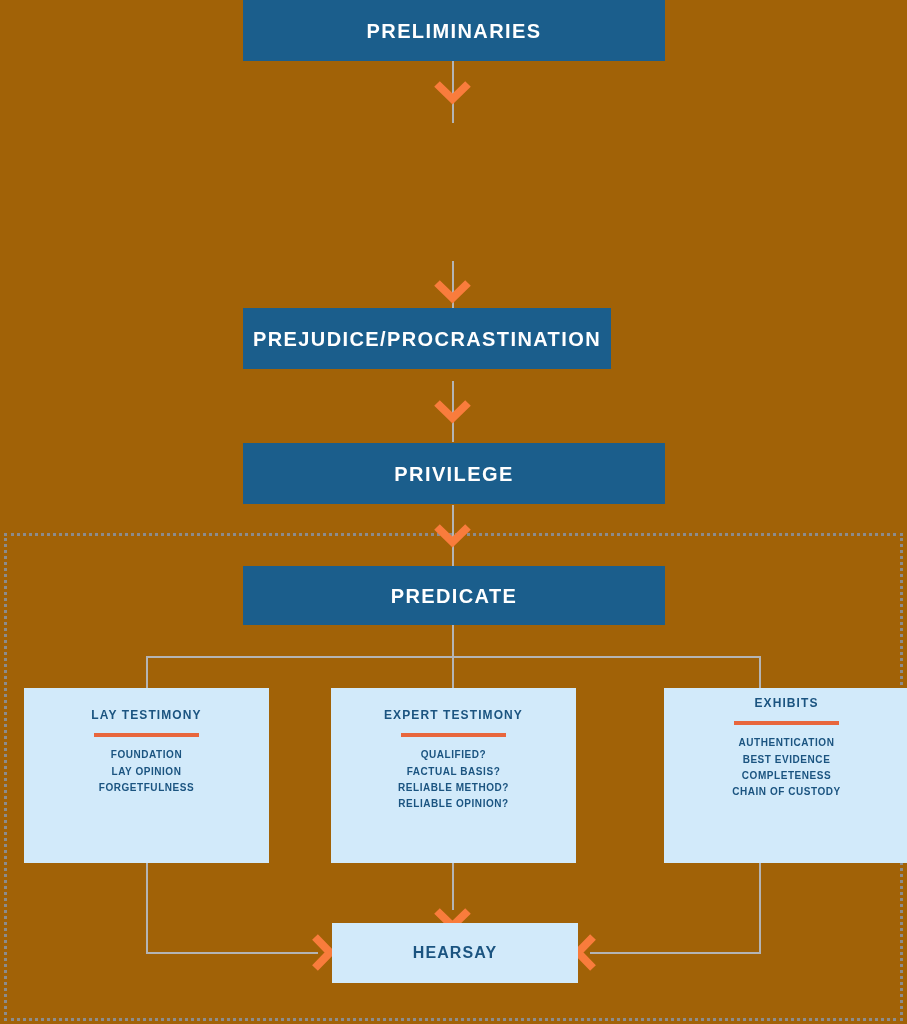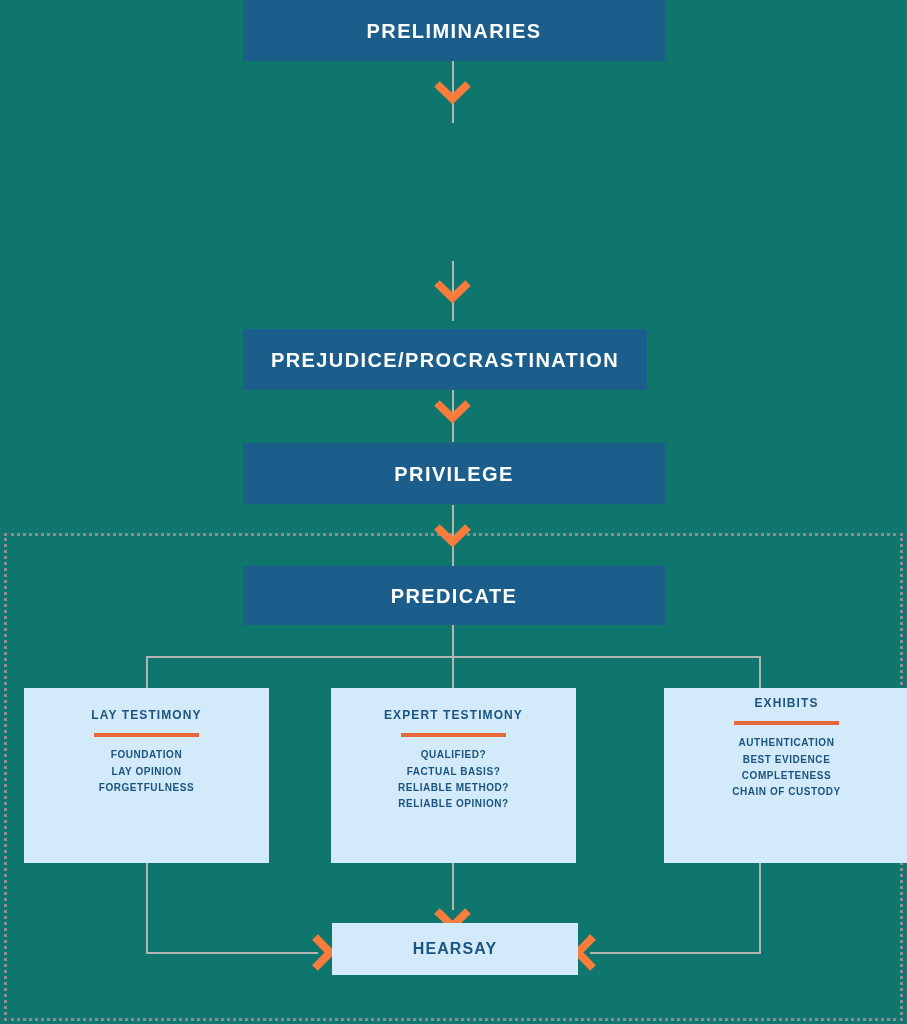--- a/index.html
+++ b/index.html
@@ -7,21 +7,21 @@
     padding: 0;
     background: #ffffff;
   }
   body {
     font-family: "Liberation Sans", sans-serif;
   }
   #canvas {
     position: relative;
     width: 907px;
     height: 1024px;
-    background: #0f766e;
+    background: #a16207;
     overflow: hidden;
   }
 
   
   .abs { position: absolute; box-sizing: border-box; }
 
   
   .dark-box {
     background: #1b5e8c;
     color: #ffffff;
@@ -125,21 +125,21 @@
     </svg>
   </div>
 
 
   <div class="chev" style="left:434px; top:280px;">
     <svg width="37" height="26" viewBox="0 0 37 26" xmlns="http://www.w3.org/2000/svg">
       <path d="M3 3 L18.5 18 L34 3" fill="none" stroke="#f97c3c" stroke-width="8" stroke-linecap="butt" stroke-linejoin="miter"></path>
     </svg>
   </div>
 
-  <div class="abs dark-box" style="left:243px; top:329px; width:404px; height:61px;">
+  <div class="abs dark-box" style="left:243px; top:308px; width:368px; height:61px;">
     <div class="title">PREJUDICE/PROCRASTINATION</div>
   </div>
 
   <div class="chev" style="left:434px; top:400px;">
     <svg width="37" height="26" viewBox="0 0 37 26" xmlns="http://www.w3.org/2000/svg">
       <path d="M3 3 L18.5 18 L34 3" fill="none" stroke="#f97c3c" stroke-width="8" stroke-linecap="butt" stroke-linejoin="miter"></path>
     </svg>
   </div>
 
   <div class="abs dark-box" style="left:243px; top:443px; width:422px; height:61px;">
@@ -205,17 +205,17 @@
       <path d="M3 3 L18 18.5 L3 34" fill="none" stroke="#f97c3c" stroke-width="8" stroke-linecap="butt" stroke-linejoin="miter"></path>
     </svg>
   </div>
 
   <div class="chev" style="left:570px; top:934px;">
     <svg width="26" height="37" viewBox="0 0 26 37" xmlns="http://www.w3.org/2000/svg">
       <path d="M23 3 L8 18.5 L23 34" fill="none" stroke="#f97c3c" stroke-width="8" stroke-linecap="butt" stroke-linejoin="miter"></path>
     </svg>
   </div>
 
-  <div class="abs light-box" style="left:332px; top:923px; width:246px; height:52px; justify-content:center;">
+  <div class="abs light-box" style="left:332px; top:923px; width:246px; height:60px; justify-content:center;">
     <div class="hearsay-label">HEARSAY</div>
   </div>
 
 </div>
 
 </body></html>

